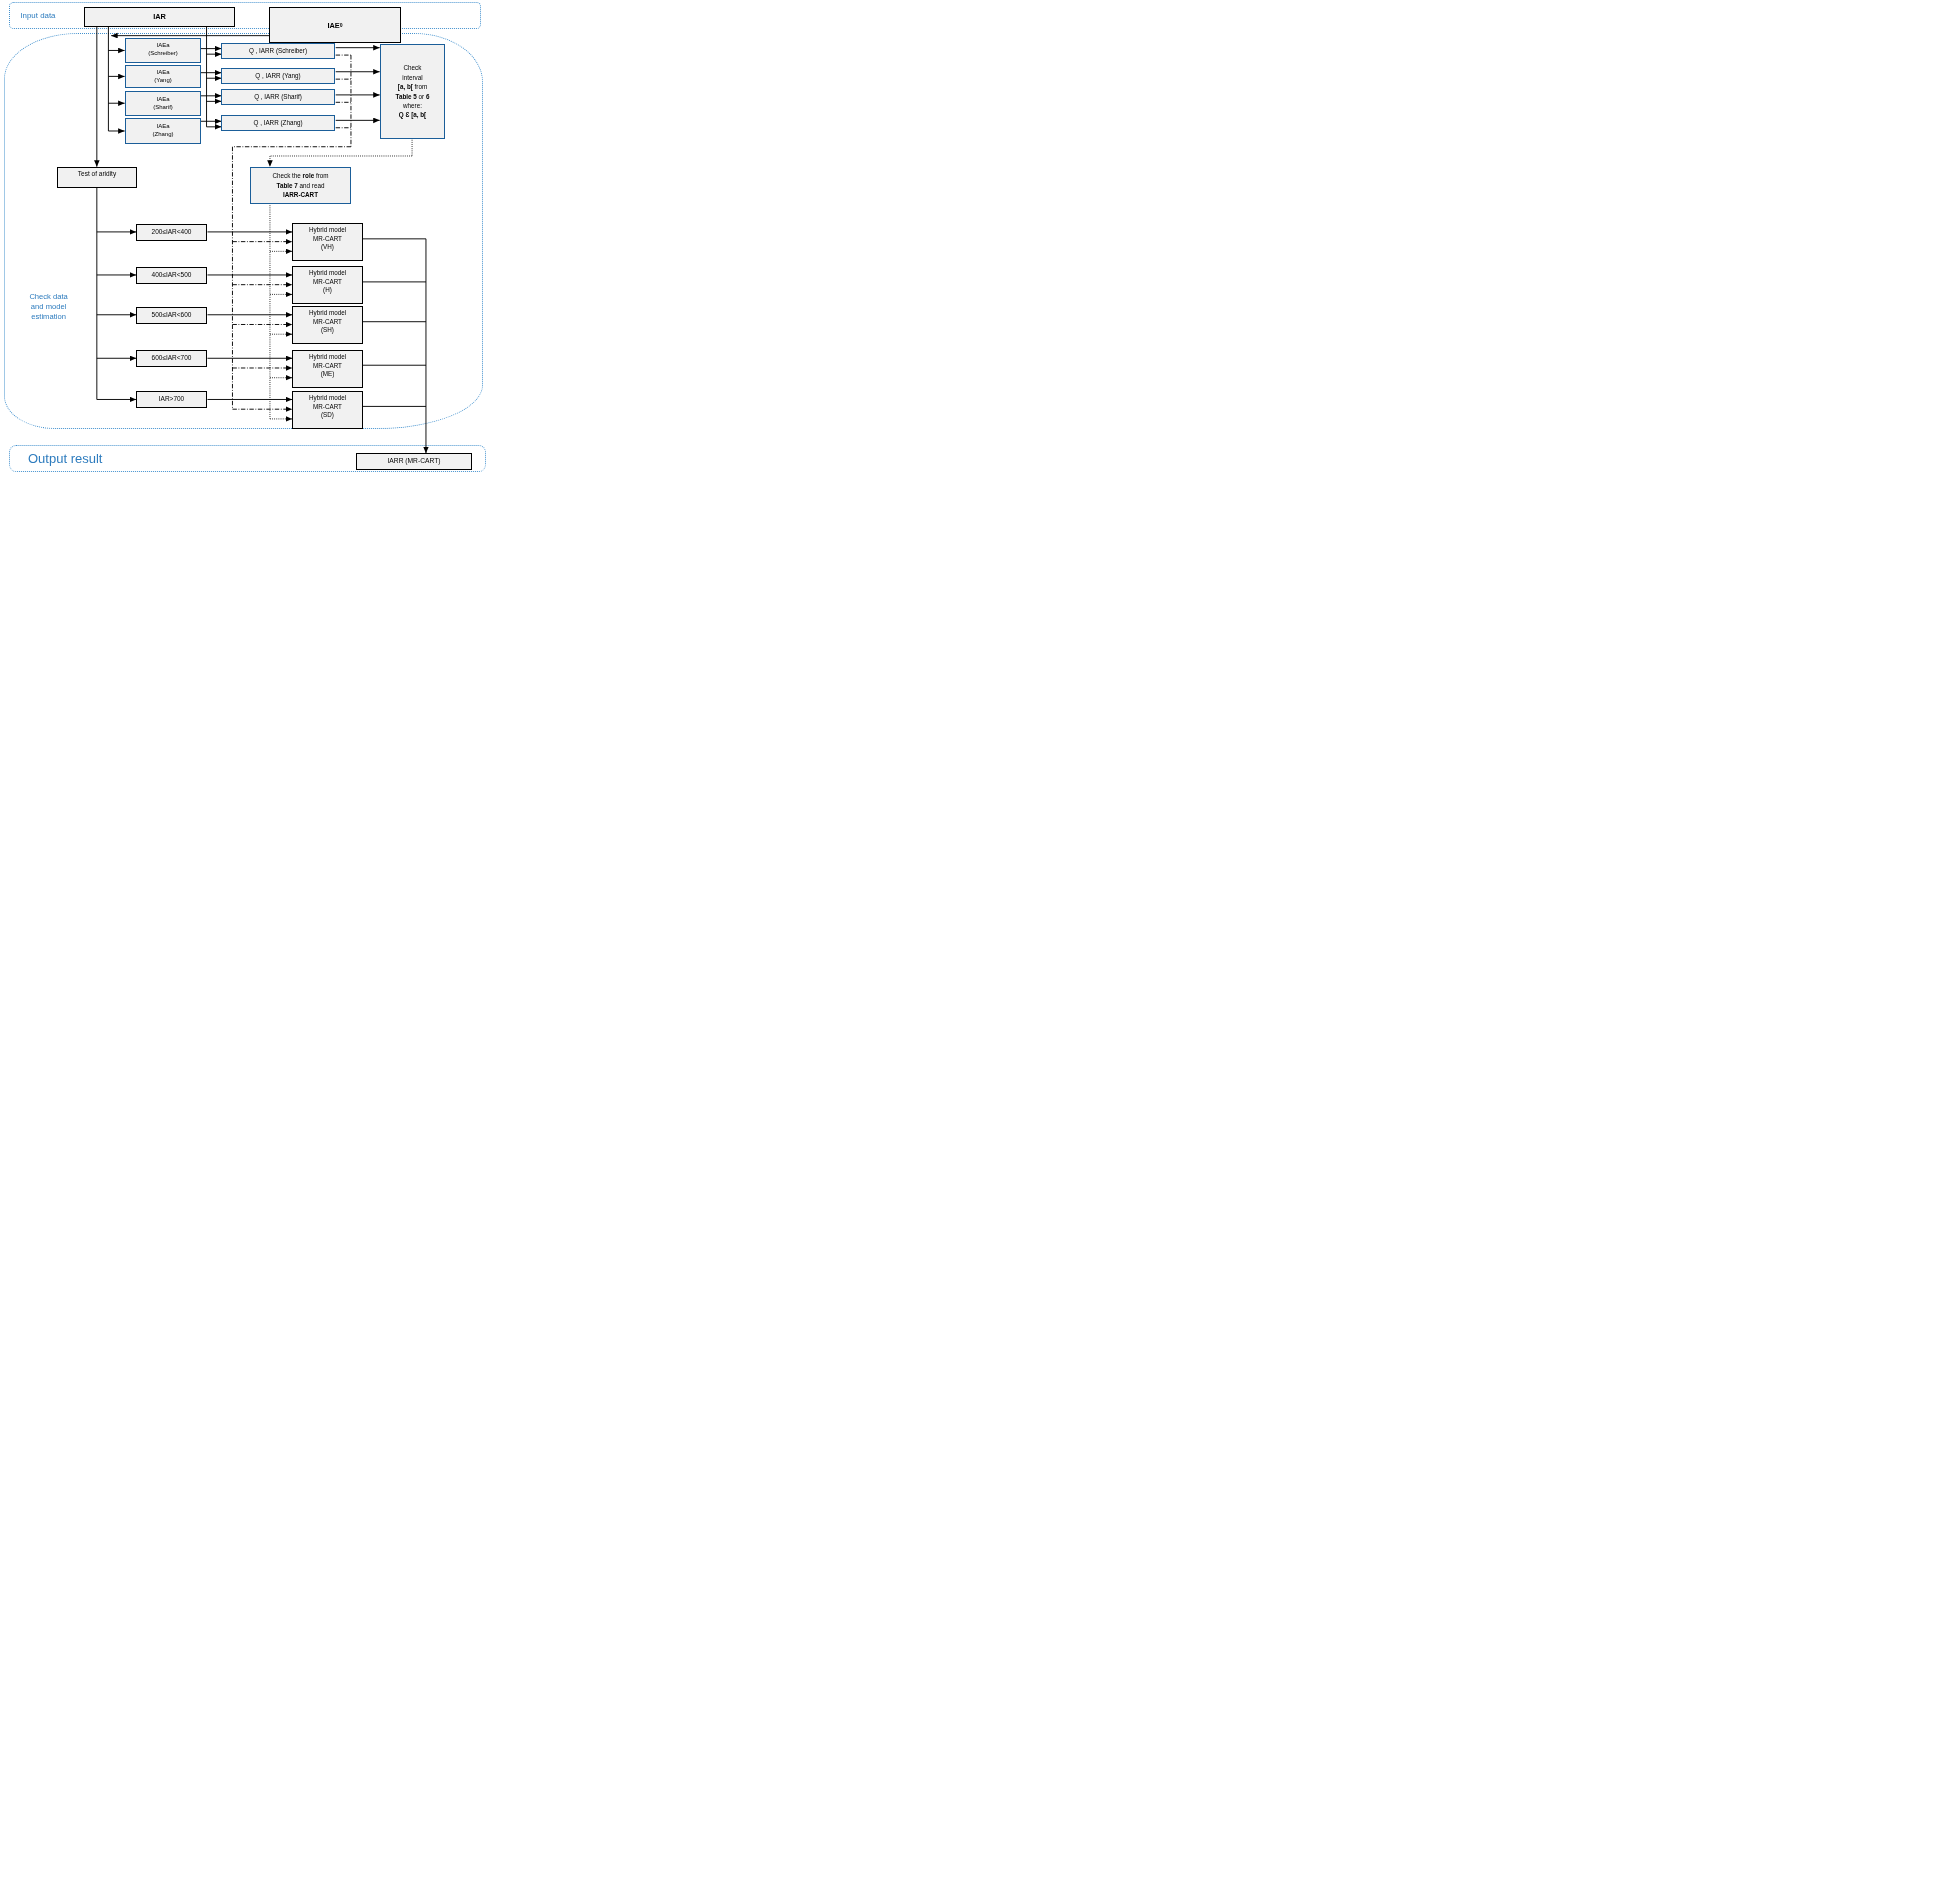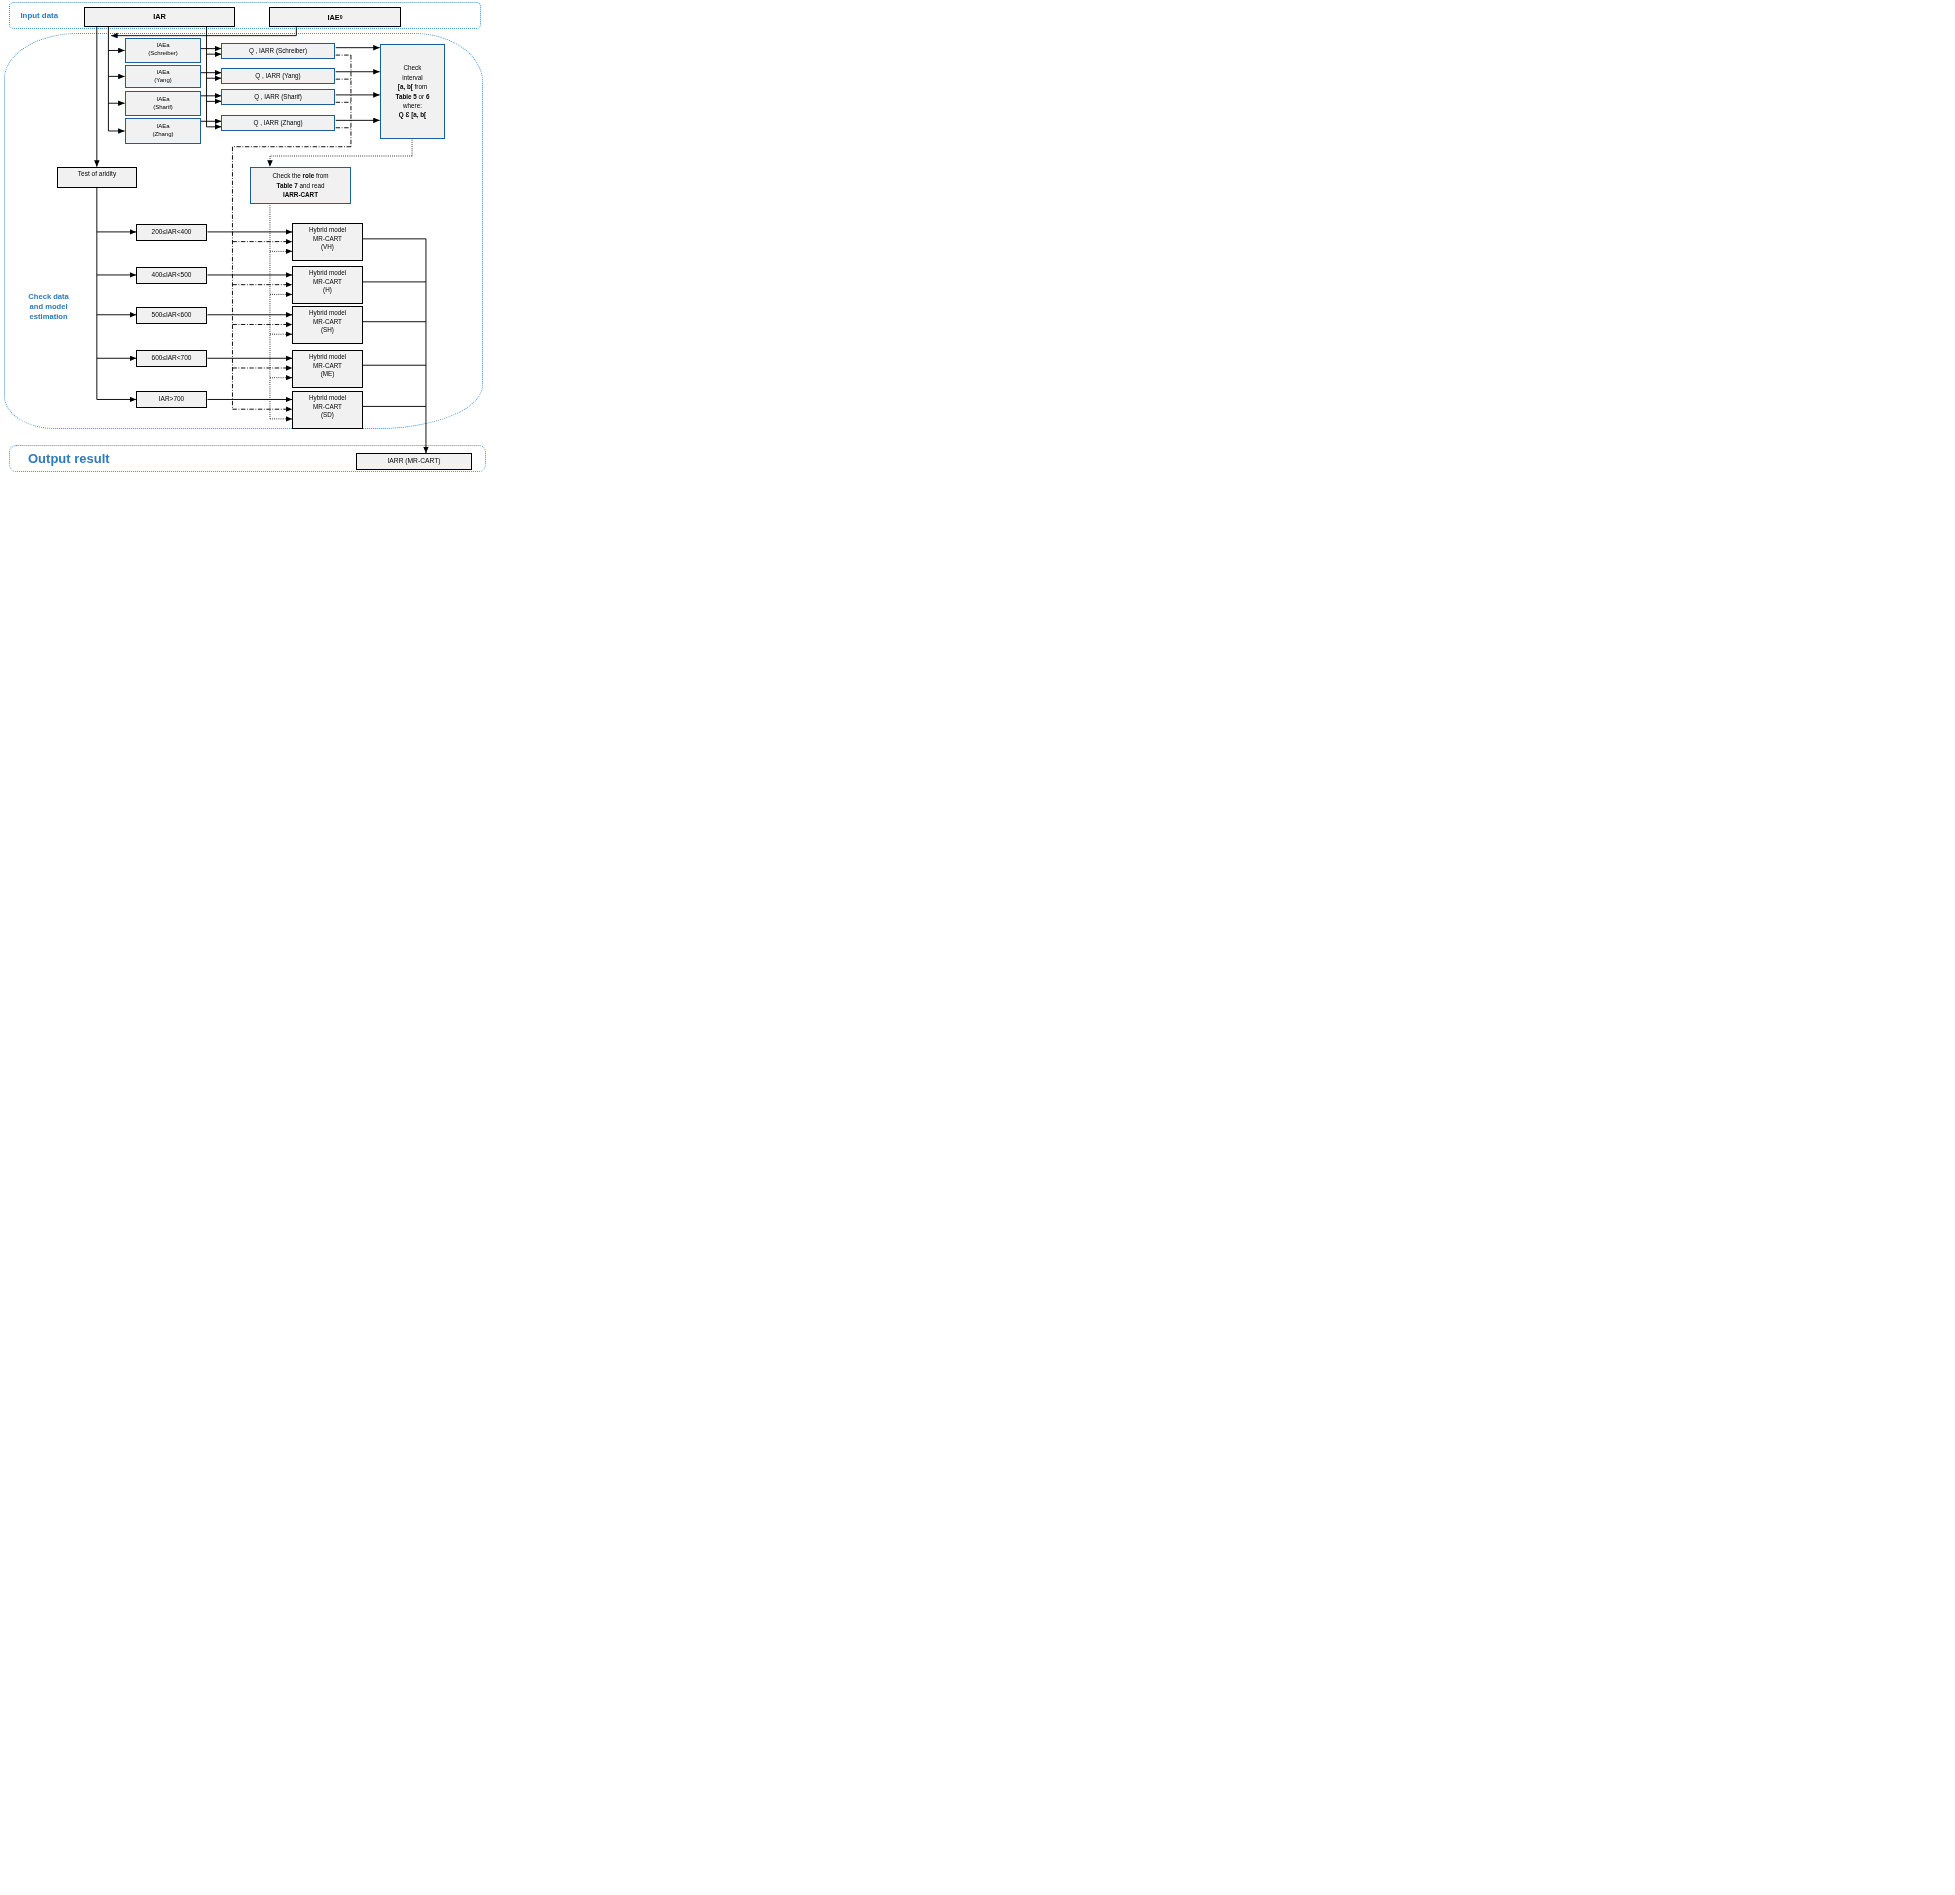--- a/index.html
+++ b/index.html
@@ -7,21 +7,21 @@
     --bluebrd:#1B5E99;
     --secbrd:#4391CE;
     --fill:#F1F1F1;
     --ink:#000000;
   }
   html,body{margin:0;padding:0;background:#ffffff;}
   body{font-family:"Liberation Sans", sans-serif;}
   #canvas{position:relative;width:489px;height:474px;background:#fff;overflow:hidden;}
   #wires{position:absolute;left:0;top:0;z-index:1;}
   .sec{position:absolute;border:0.7px dotted var(--secbrd);box-sizing:border-box;background:transparent;z-index:0;}
-  .sec-label{position:absolute;color:var(--accent);font-weight:bold;z-index:3;white-space:pre-line;}
+  .sec-label{position:absolute;color:var(--accent);font-weight:normal;z-index:3;white-space:pre-line;}
   .box{position:absolute;background:var(--fill);box-sizing:border-box;display:flex;flex-direction:column;
        align-items:center;justify-content:center;text-align:center;color:var(--ink);
        white-space:pre-line;z-index:2;line-height:1.3;}
   .bd-k{border:1.1px solid var(--ink);}
   .bd-b{border:1px solid var(--bluebrd);}
   .v-top{justify-content:flex-start;padding-top:2.3px;}
   .f-title{font-size:7.4px;font-weight:bold;}
   .f-node{font-size:6px;}
   .f-q{font-size:6.3px;}
   .f-cond{font-size:6.5px;}
@@ -131,21 +131,21 @@
       <line class="wire dotted" x1="583" y1="439" x2="583" y2="905"></line>
       <line class="wire dotted" x1="583" y1="543" x2="631" y2="543" marker-end="url(#ah)"></line>
       <line class="wire dotted" x1="583" y1="636" x2="631" y2="636" marker-end="url(#ah)"></line>
       <line class="wire dotted" x1="583" y1="722" x2="631" y2="722" marker-end="url(#ah)"></line>
       <line class="wire dotted" x1="583" y1="816" x2="631" y2="816" marker-end="url(#ah)"></line>
       <line class="wire dotted" x1="583" y1="905" x2="631" y2="905" marker-end="url(#ah)"></line>
     </g>
   </svg>
 
   <div class="box bd-k f-title" style="left:84px;top:7px;width:151px;height:20px;">IAR</div>
-  <div class="box bd-k f-title" style="left:269px;top:7.4px;width:132px;height:20px;flex-direction:row;">
+  <div class="box bd-k f-title" style="left:269px;top:7.4px;width:132px;height:36px;flex-direction:row;">
     <span>IAE</span><span class="sub">0</span>
   </div>
 
   <div class="box bd-b f-node" style="left:125px;top:38px;width:76px;height:24.5px;">IAEa
 (Schreiber)</div>
   <div class="box bd-b f-node" style="left:125px;top:65px;width:76px;height:23px;">IAEa
 (Yang)</div>
   <div class="box bd-b f-node" style="left:125px;top:91px;width:76px;height:25px;">IAEa
 (Sharif)</div>
   <div class="box bd-b f-node" style="left:125px;top:118px;width:76px;height:25.5px;">IAEa

